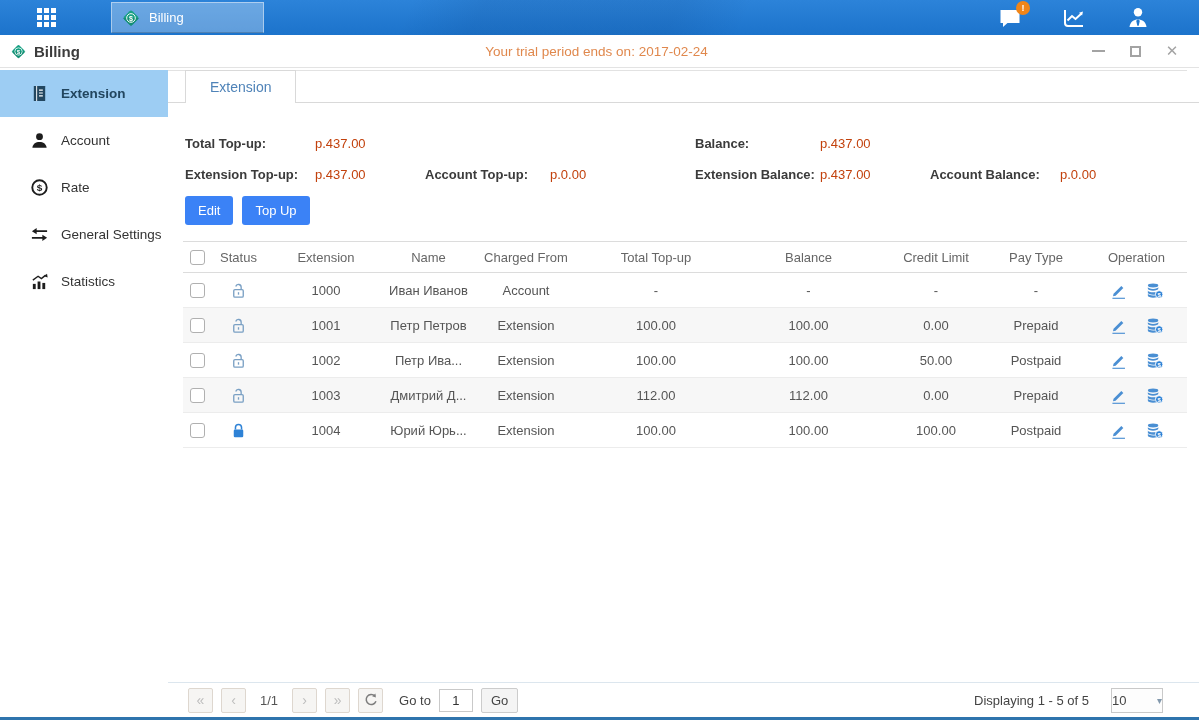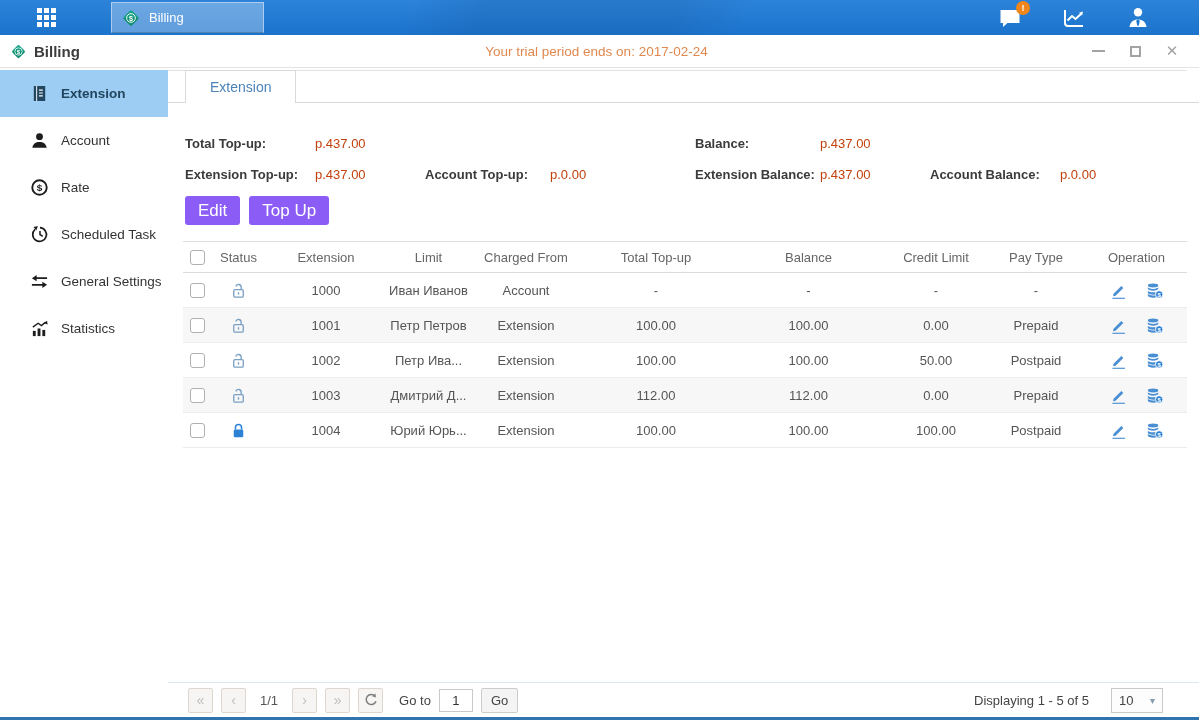--- a/index.html
+++ b/index.html
@@ -61,21 +61,21 @@
   .summary { margin:17px 17px 0; font-size:13px; }
   .sumrow { display:flex; height:31px; align-items:flex-end; }
   .sc { flex:none; }
   .sc.label { font-weight:bold; color:#3b3b3b; }
   .sc.value { color:#c2410c; }
   .c1{width:130px}.c2{width:110px}.c3{width:125px}.c4{width:145px}
   .c5{width:125px}.c6{width:110px}.c7{width:130px}.c8{flex:1}
 
   
   .actions { margin:14px 17px 0; display:flex; gap:9px; }
-  .btn-blue { background:#8b5cf6; color:#fff; font-size:17px; border:none; border-radius:3px;
+  .btn-blue { background:#3b82f6; color:#fff; font-size:13px; border:none; border-radius:3px;
     height:29px; padding:0 13px; cursor:pointer; font-family:inherit; }
 
   
   .table { margin:16px 12px 0 15px; }
   .thead { display:flex; height:32px; align-items:center; border-top:1px solid #dcdcdc;
     border-bottom:1px solid #dcdcdc; color:#666; font-size:13px; }
   .trow { display:flex; height:35px; align-items:center; border-bottom:1px solid #ececec;
     font-size:13px; color:#555; }
   .trow.alt { background:#f7f7f7; }
   .cell { display:flex; align-items:center; justify-content:center; overflow:hidden; white-space:nowrap; }
@@ -96,21 +96,21 @@
     display:flex; align-items:center; justify-content:center; color:#bdbdbd; font-size:14px; cursor:pointer; flex:none; }
   .pg-ind { margin:0 6px; color:#555; }
   .pg-refresh svg { width:16px; height:16px; }
   .goto-label { margin-left:8px; }
   .goto-input { width:34px; height:23px; border:1px solid #c9c9c9; text-align:center; font-size:13px;
     color:#333; font-family:inherit; }
   .go-btn { height:25px; padding:0 9px; border:1px solid #ccc; background:#f4f4f4; border-radius:2px;
     font-size:13px; color:#444; cursor:pointer; font-family:inherit; }
   .pg-right { margin-left:auto; display:flex; align-items:center; gap:22px; }
   .page-size { width:52px; height:25px; border:1px solid #c9c9c9; display:flex; align-items:center;
-    justify-content:space-between; padding:0 7px; background:#fdfdfd; color:#444; cursor:pointer;text-align:center; }
+    justify-content:space-between; padding:0 0; background:#fdfdfd; color:#444; cursor:pointer;text-align:center; }
   .page-size .caret { color:#8399ad; font-size:10px; }
 
   .bottom-border { height:3px; background:#2f74ad; }
 </style>
 </head>
 <body>
 
 <div class="taskbar">
   <div class="tb-grid">
     <i></i>
@@ -199,28 +199,20 @@
         <path d="M2.5 17.5c.5-4.2 3.6-6 7.5-6s7 1.8 7.5 6z"></path>
       </svg>
       <span>Account</span>
     </div>
     <div class="side-item">
       <svg viewBox="0 0 20 20">
         <circle cx="10" cy="10" r="7.6" fill="none" stroke="currentColor" stroke-width="2"></circle>
         <text x="10" y="13.8" text-anchor="middle" font-size="10.5" font-weight="bold" fill="currentColor" font-family="Liberation Sans, sans-serif">$</text>
       </svg>
       <span>Rate</span>
-    </div>
-    <div class="side-item">
-      <svg viewBox="0 0 20 20">
-        <path fill="none" stroke="currentColor" stroke-width="1.8" d="M5.3 4.6A7.2 7.2 0 1 0 10.5 2.8"></path>
-        <path fill="currentColor" d="M8.3 1l-4.6 1 2.9 3.7z"></path>
-        <path fill="none" stroke="currentColor" stroke-width="1.6" d="M10.5 6.3V10l2.9 1.9"></path>
-      </svg>
-      <span>Scheduled Task</span>
     </div>
     <div class="side-item">
       <svg viewBox="0 0 20 20">
         <path stroke="currentColor" stroke-width="1.8" d="M5 6.5h13M2 13.5h13"></path>
         <path fill="currentColor" d="M7 3.2L2 6.5l5 3.3zM13 10.2l5 3.3-5 3.3z"></path>
       </svg>
       <span>General Settings</span>
     </div>
     <div class="side-item">
       <svg viewBox="0 0 20 20" fill="currentColor">
@@ -265,21 +257,21 @@
       <button class="btn-blue">Top Up</button>
     </div>
 
     <div class="table">
       <div class="thead">
         <div class="cell col-check">
             <span class="checkbox"></span>
           </div>
         <div class="cell col-status">Status</div>
         <div class="cell col-ext">Extension</div>
-        <div class="cell col-name">Limit</div>
+        <div class="cell col-name">Name</div>
         <div class="cell col-charged">Charged From</div>
         <div class="cell col-topup">Total Top-up</div>
         <div class="cell col-balance">Balance</div>
         <div class="cell col-credit">Credit Limit</div>
         <div class="cell col-pay">Pay Type</div>
         <div class="cell col-op">Operation</div>
       </div>
       <div>
   <div class="trow">
     <div class="cell col-check">

